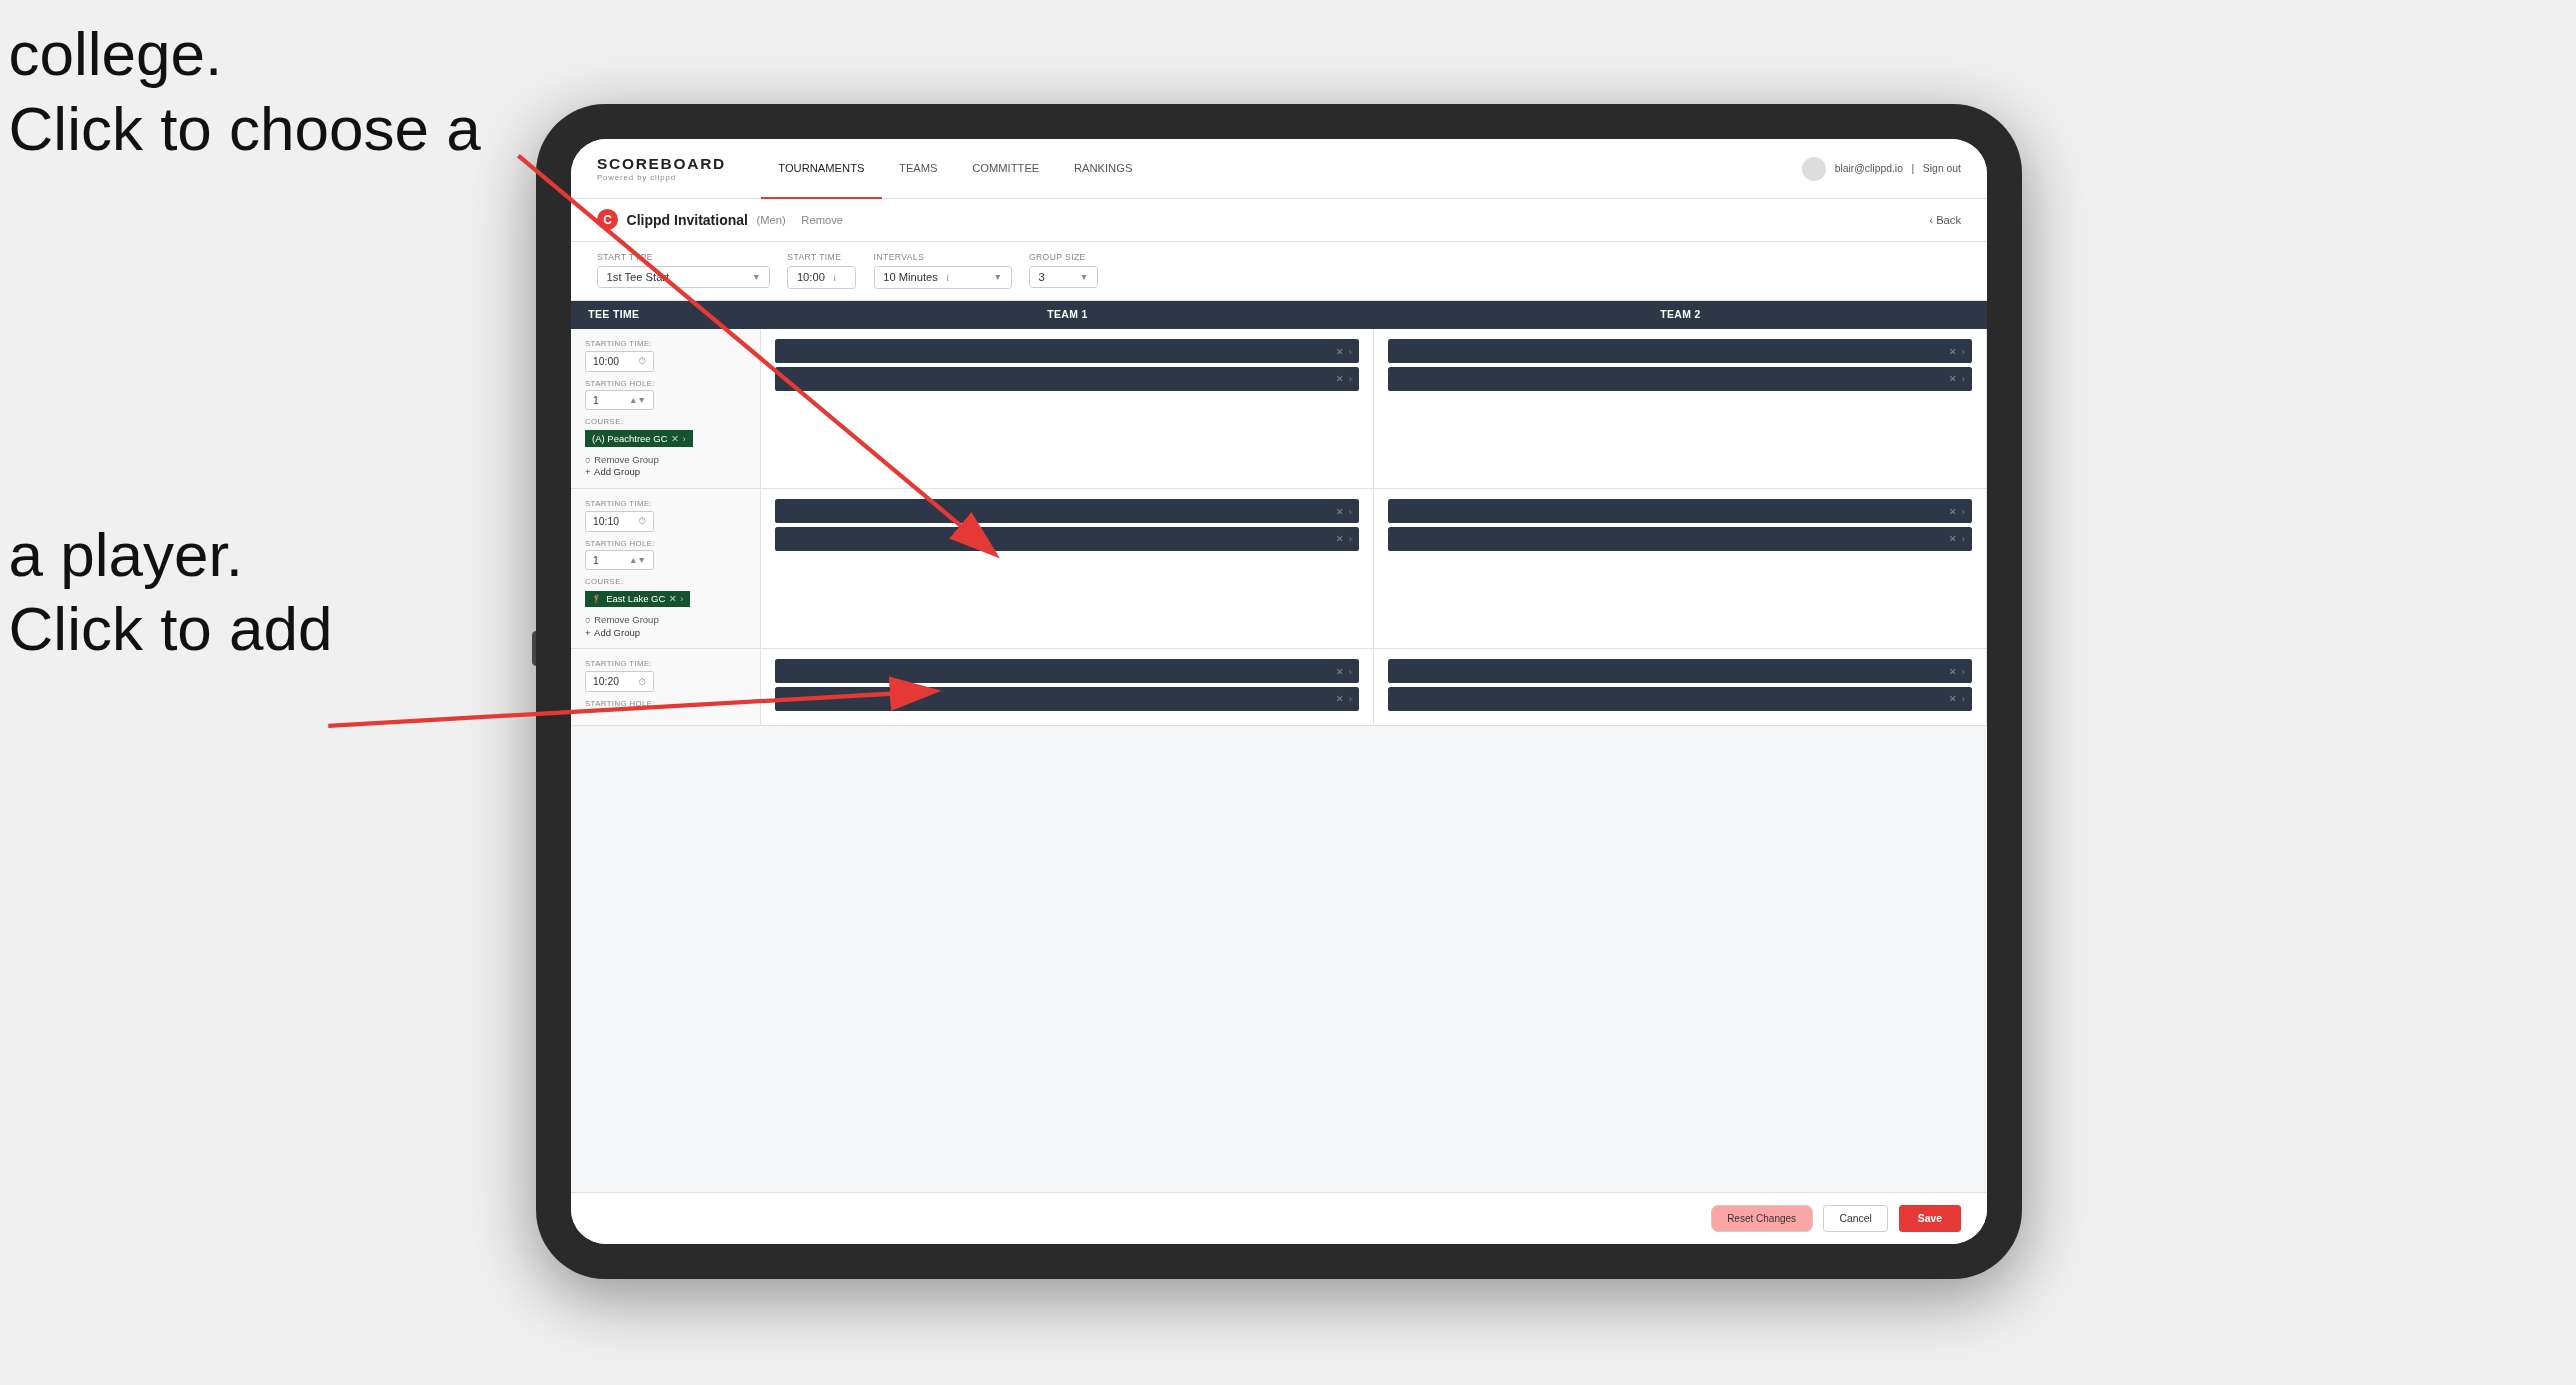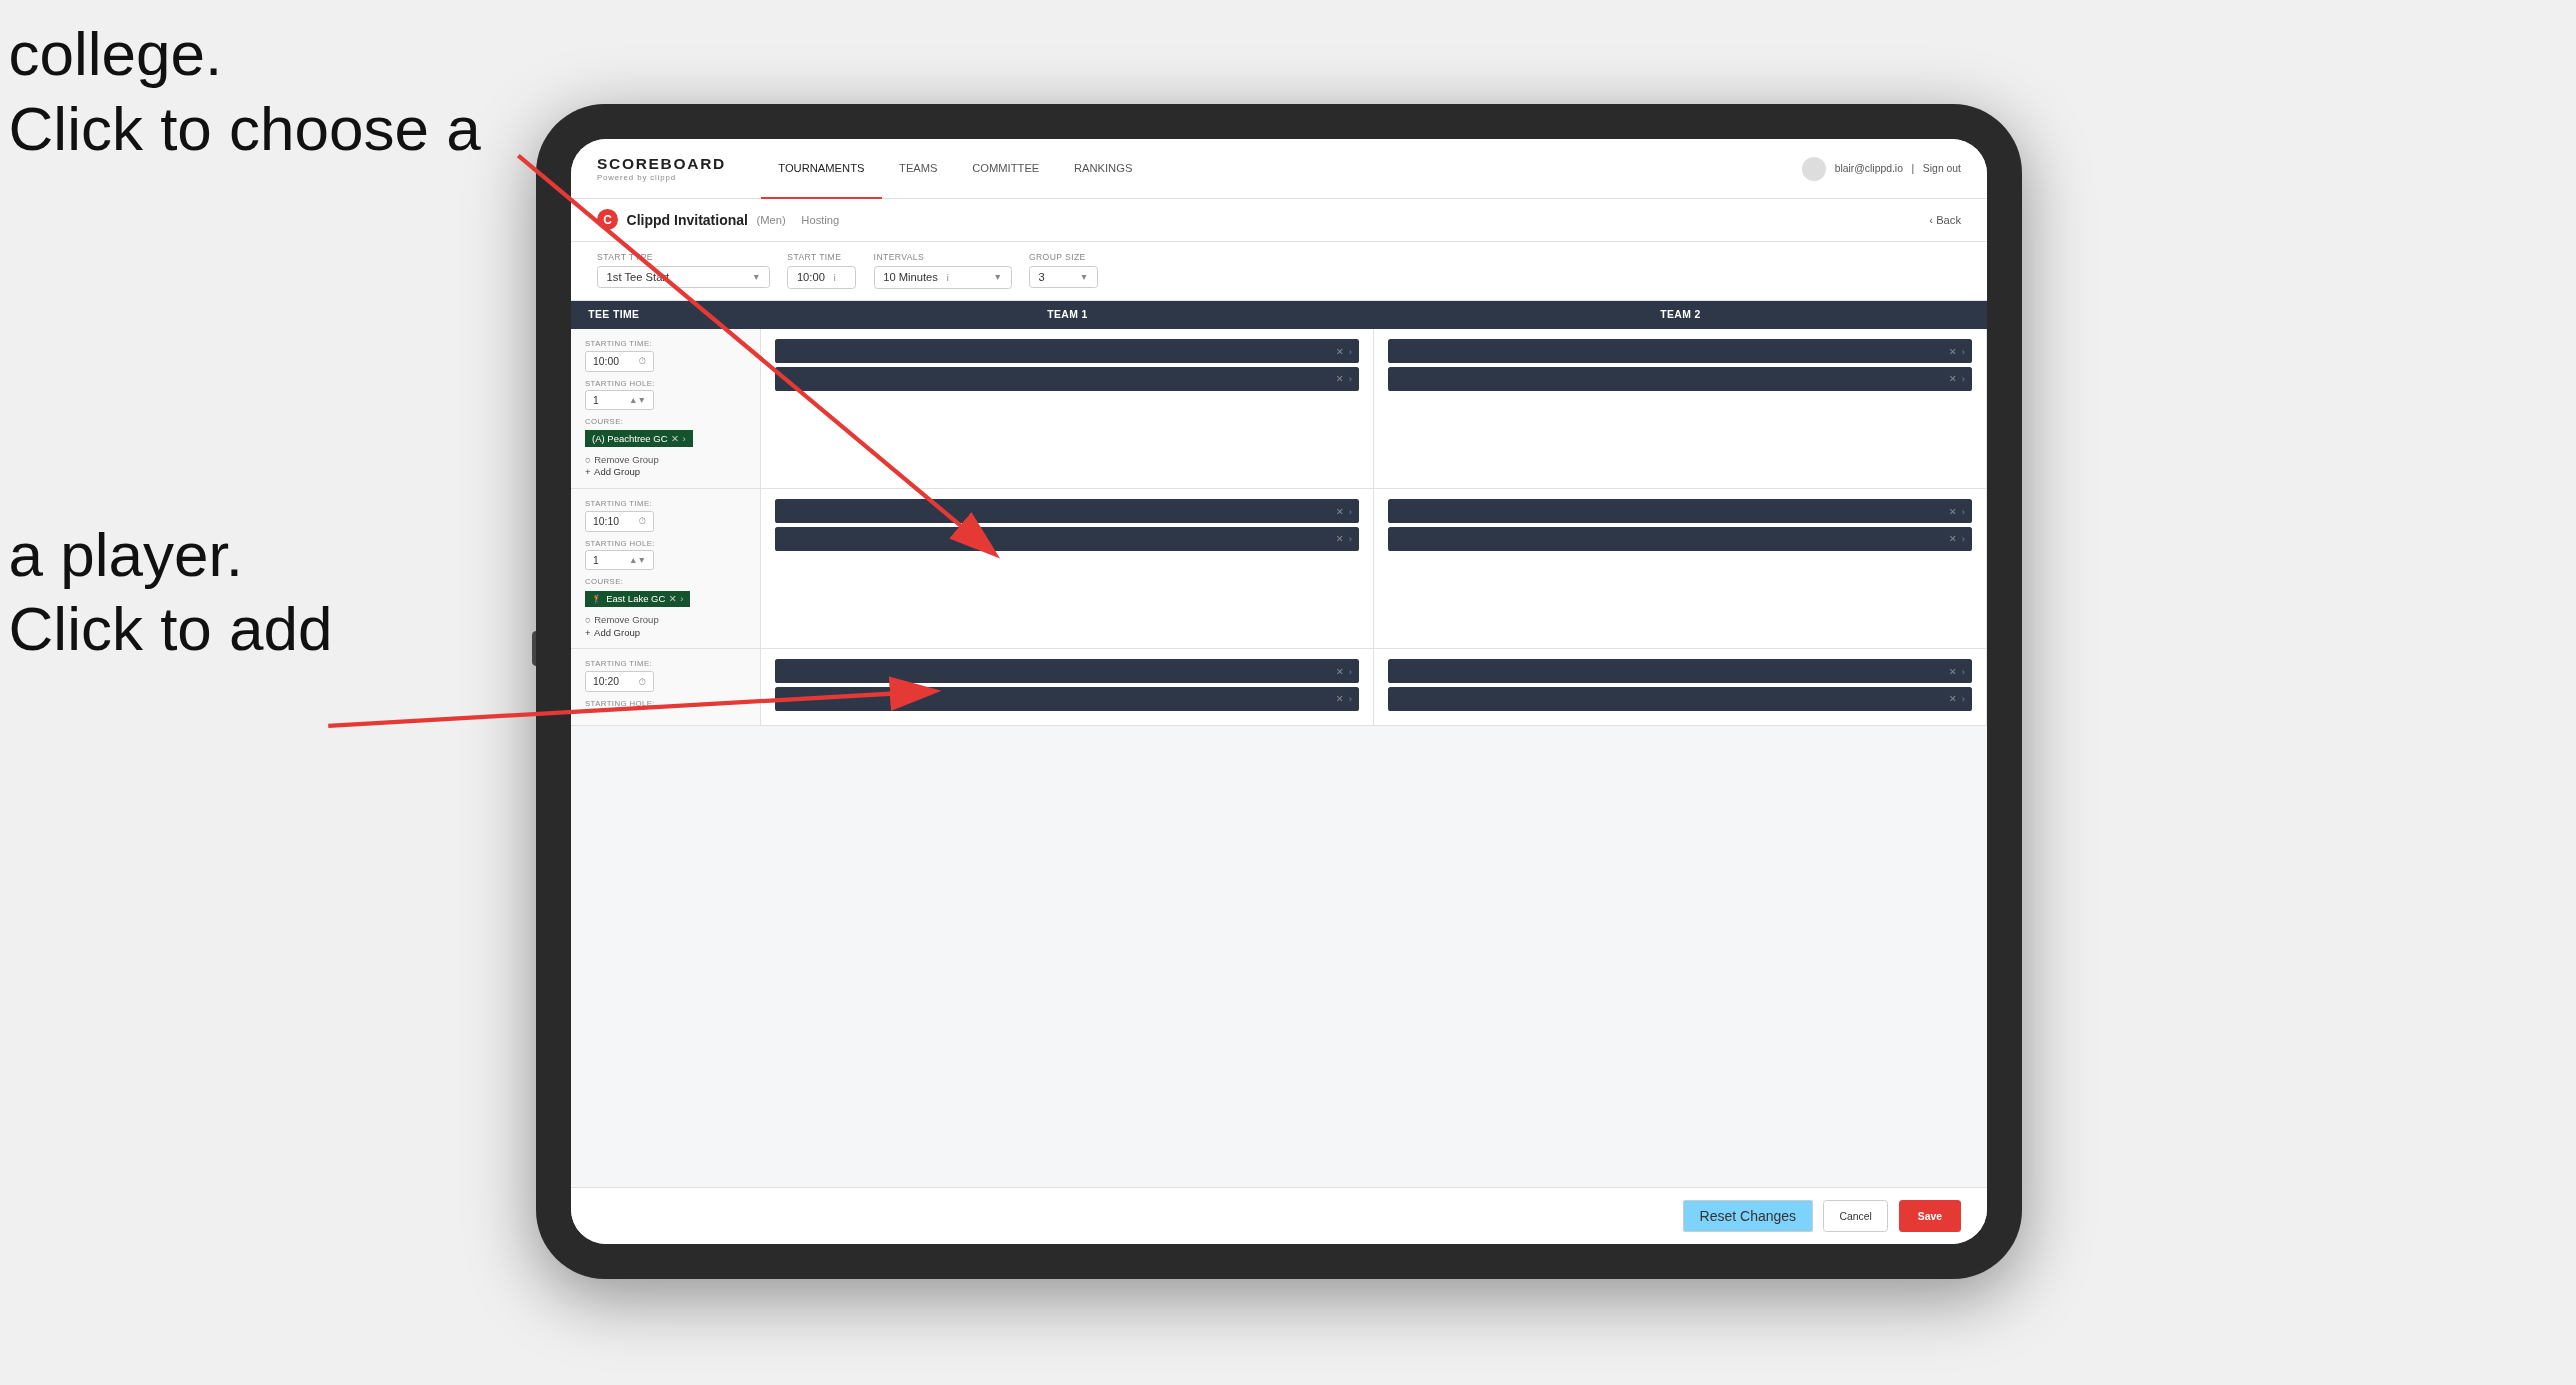--- a/index.html
+++ b/index.html
@@ -364,23 +364,23 @@
       justify-content: flex-end;
       gap: 10.4px;
       border-top: 0.9px solid #e0e0e0;
       background: #fff;
       flex-shrink: 0;
     }
 
     .btn-reset {
       padding: 7px 15.5px;
       border: 0.9px solid #ccc;
-      border-radius: 2px;
-      background: #7dd3fc;
-      font-size: 14px;
+      border-radius: 7px;
+      background: #fca5a5;
+      font-size: 10px;
       color: #333;
       cursor: pointer;
     }
 
     .btn-cancel {
       padding: 7px 15.5px;
       border: 0.9px solid #ccc;
       border-radius: 3.5px;
       background: #fff;
       font-size: 10.4px;
@@ -463,21 +463,21 @@
         <span> | </span>
         <span style="cursor:pointer;">Sign out</span>
       </div>
     </div>
 
     <div class="sub-header">
       <div class="event-title">
         <div class="event-logo">C</div>
         <span>Clippd Invitational</span>
         <span style="font-weight:400;color:#888;font-size:11.2px;">(Men)</span>
-        <span style="font-weight:400;color:#888;font-size:11.2px;margin-left:7px;">Hosting</span>
+        <span style="font-weight:400;color:#888;font-size:11.2px;margin-left:7px;">Remove</span>
       </div>
       <div class="back-btn">
         <span>‹ </span>
         <span>Back</span>
       </div>
     </div>
 
     <div class="settings-bar">
       <div class="setting-group">
         <div class="setting-label">Start Type</div>

